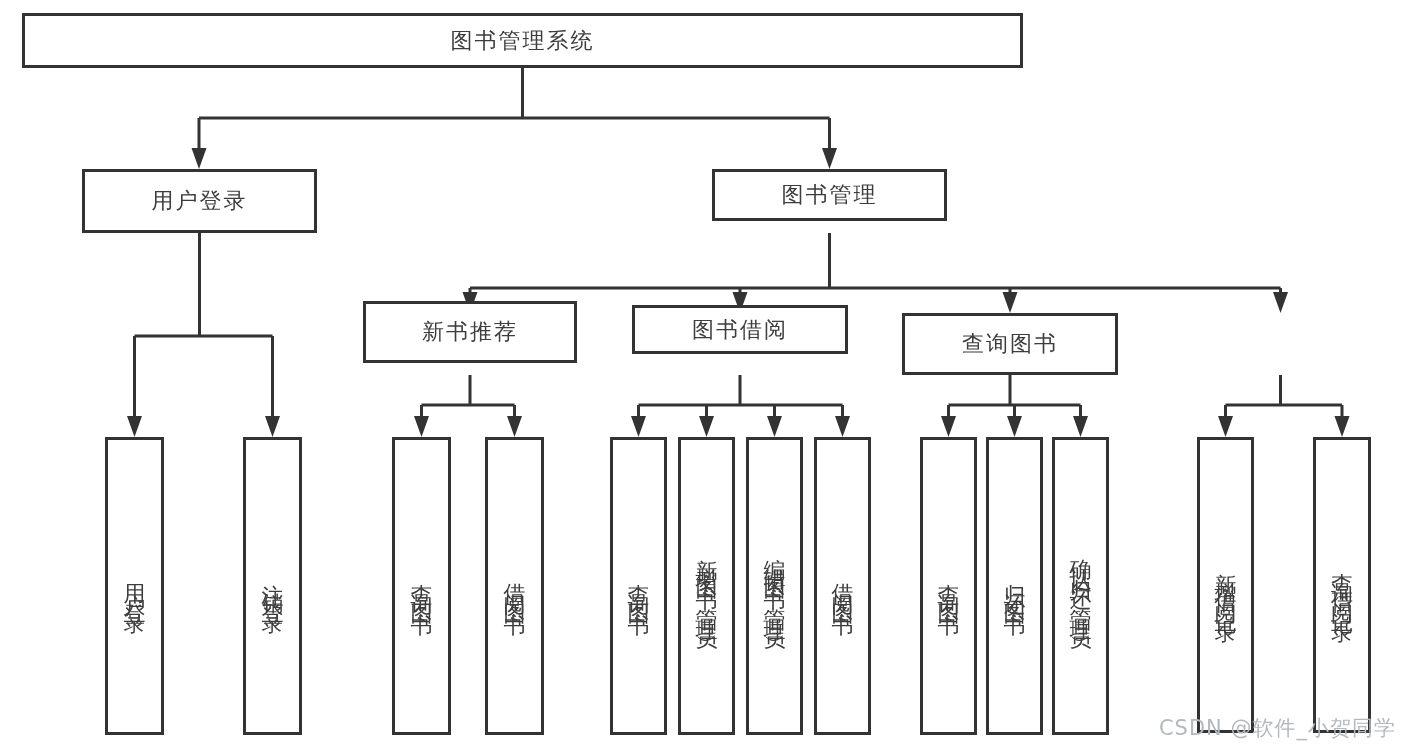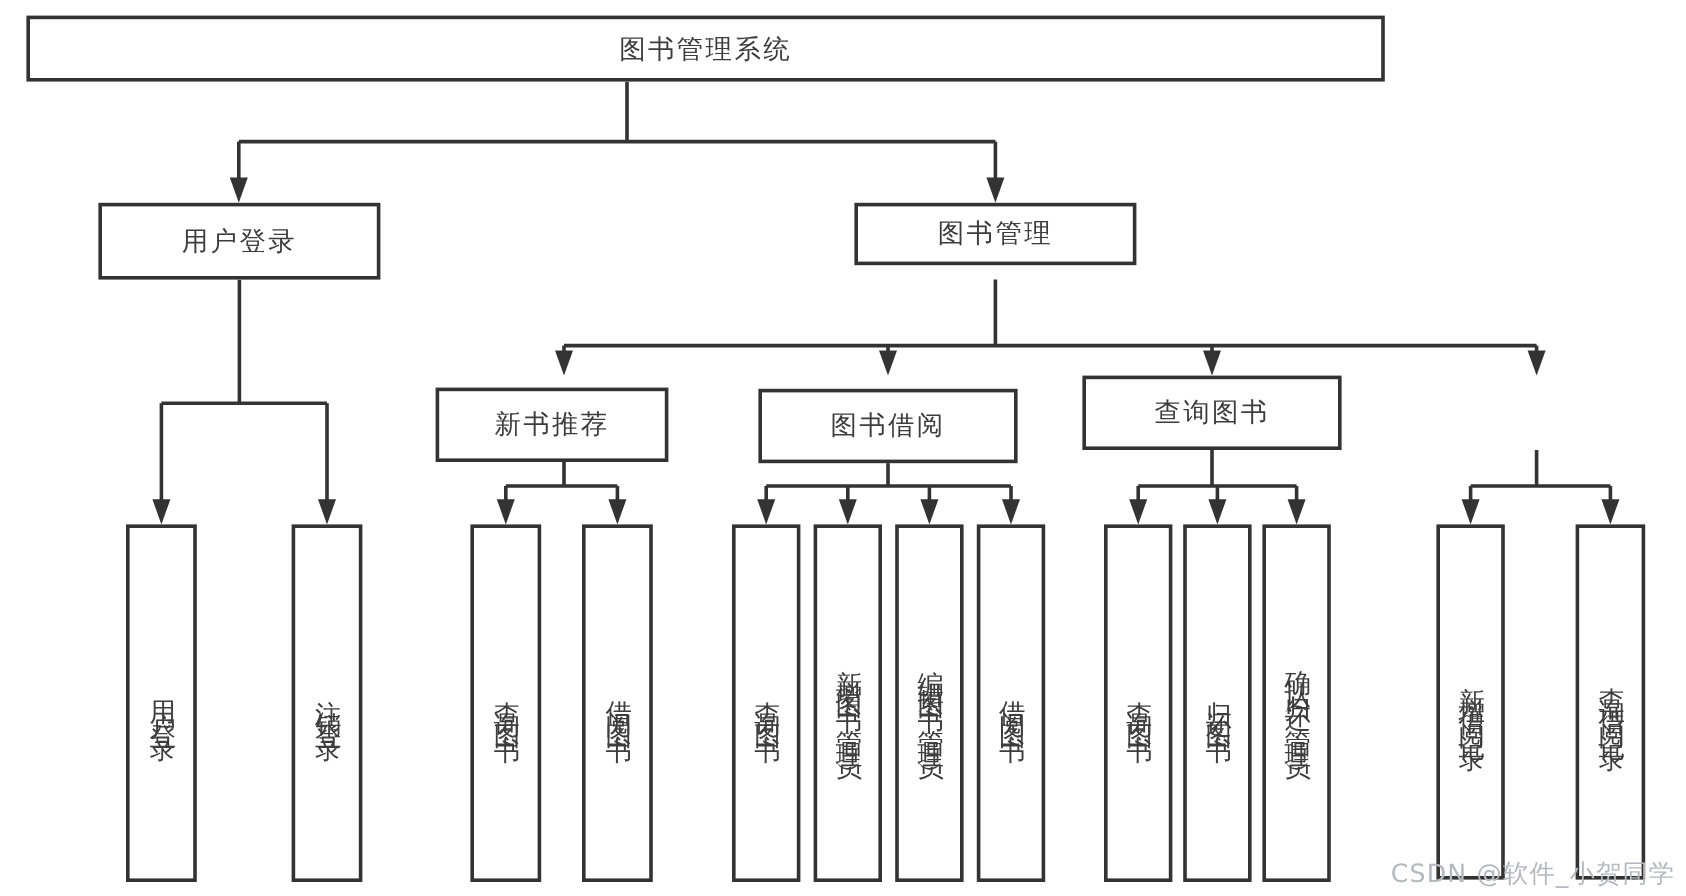--- a/index.html
+++ b/index.html
@@ -95,35 +95,35 @@
         <line x1="774.5" y1="405" x2="774.5" y2="423"></line>
         <line x1="842.5" y1="405" x2="842.5" y2="423"></line>
         <line x1="948.5" y1="405" x2="948.5" y2="423"></line>
         <line x1="1014.5" y1="405" x2="1014.5" y2="423"></line>
         <line x1="1080.5" y1="405" x2="1080.5" y2="423"></line>
         <line x1="1225.5" y1="405" x2="1225.5" y2="423"></line>
         <line x1="1342" y1="405" x2="1342" y2="423"></line>
       </g>
   </svg>
 
-  <div class="box h" style="left:22px;top:13px;width:1132px;height:55px">
+  <div class="box h" style="left:22px;top:13px;width:1001px;height:55px">
     <span>图书管理系统</span>
   </div>
 
   <div class="box h" style="left:82px;top:169px;width:235px;height:64px">
     <span>用户登录</span>
   </div>
   <div class="box h" style="left:712px;top:169px;width:235px;height:52px">
     <span>图书管理</span>
   </div>
 
-  <div class="box h" style="left:363px;top:323px;width:194px;height:62px">
+  <div class="box h" style="left:363px;top:301px;width:214px;height:62px">
     <span>新书推荐</span>
   </div>
-  <div class="box h" style="left:632px;top:324px;width:216px;height:62px">
+  <div class="box h" style="left:632px;top:305px;width:216px;height:49px">
     <span>图书借阅</span>
   </div>
   <div class="box h" style="left:902px;top:313px;width:216px;height:62px">
     <span>查询图书</span>
   </div>
 
   <div class="box v" style="left:105px;top:437px;width:59px;height:298px">
     <span>用户登录</span>
   </div>
   <div class="box v" style="left:243px;top:437px;width:59px;height:298px">

